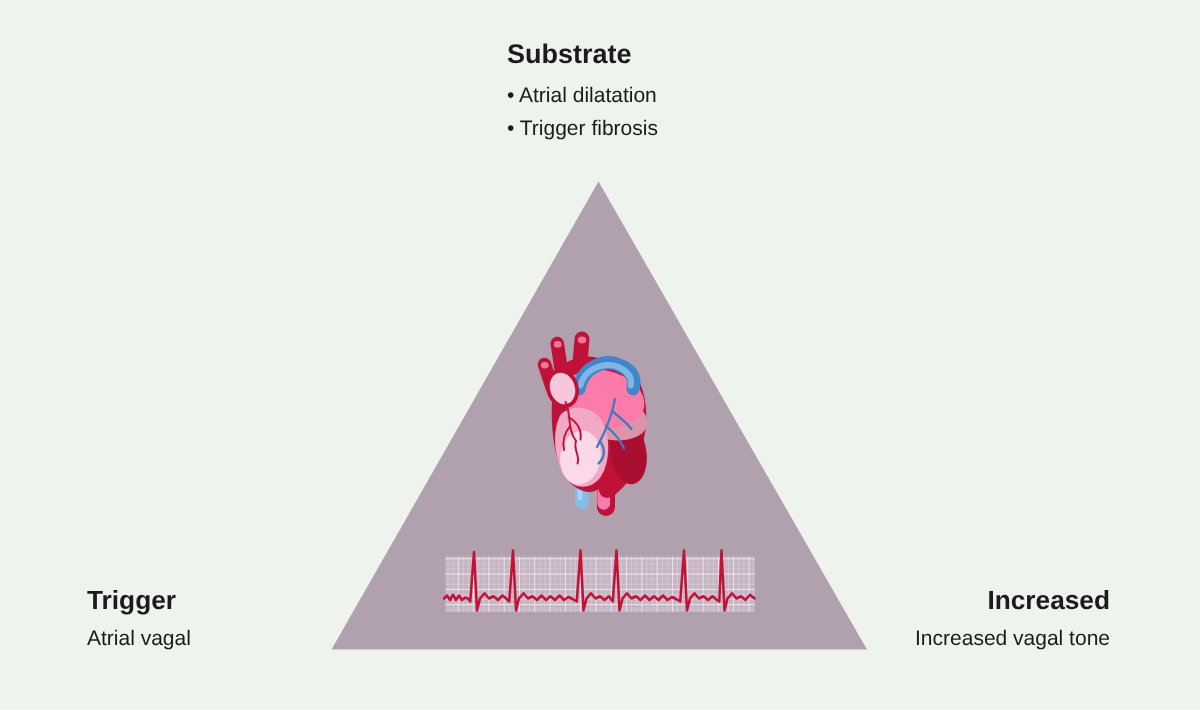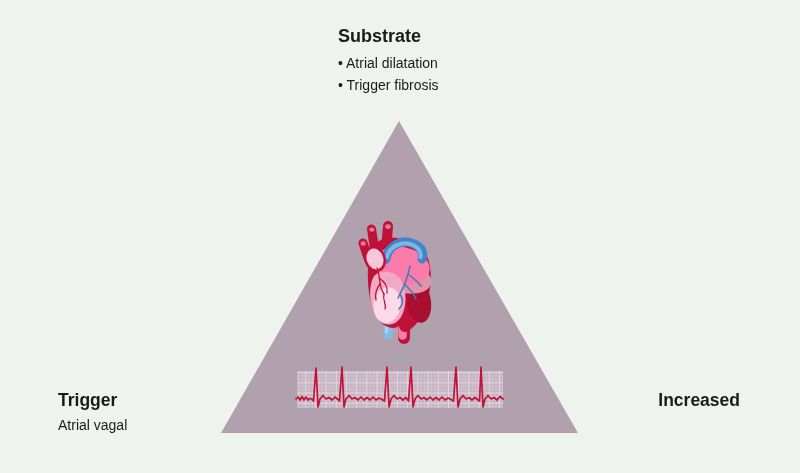--- a/index.html
+++ b/index.html
@@ -117,15 +117,16 @@
     <div class="corner-item">• Trigger fibrosis</div>
   </div>
 
   <div class="corner-label label-trigger">
     <div class="corner-title">Trigger</div>
     <div class="corner-item">Atrial vagal</div>
   </div>
 
   <div class="corner-label label-modulator">
     <div class="corner-title">Increased</div>
+    <div class="corner-item">Increased vagal tone</div>
   </div>
 
 </div>
 
 </body></html>

